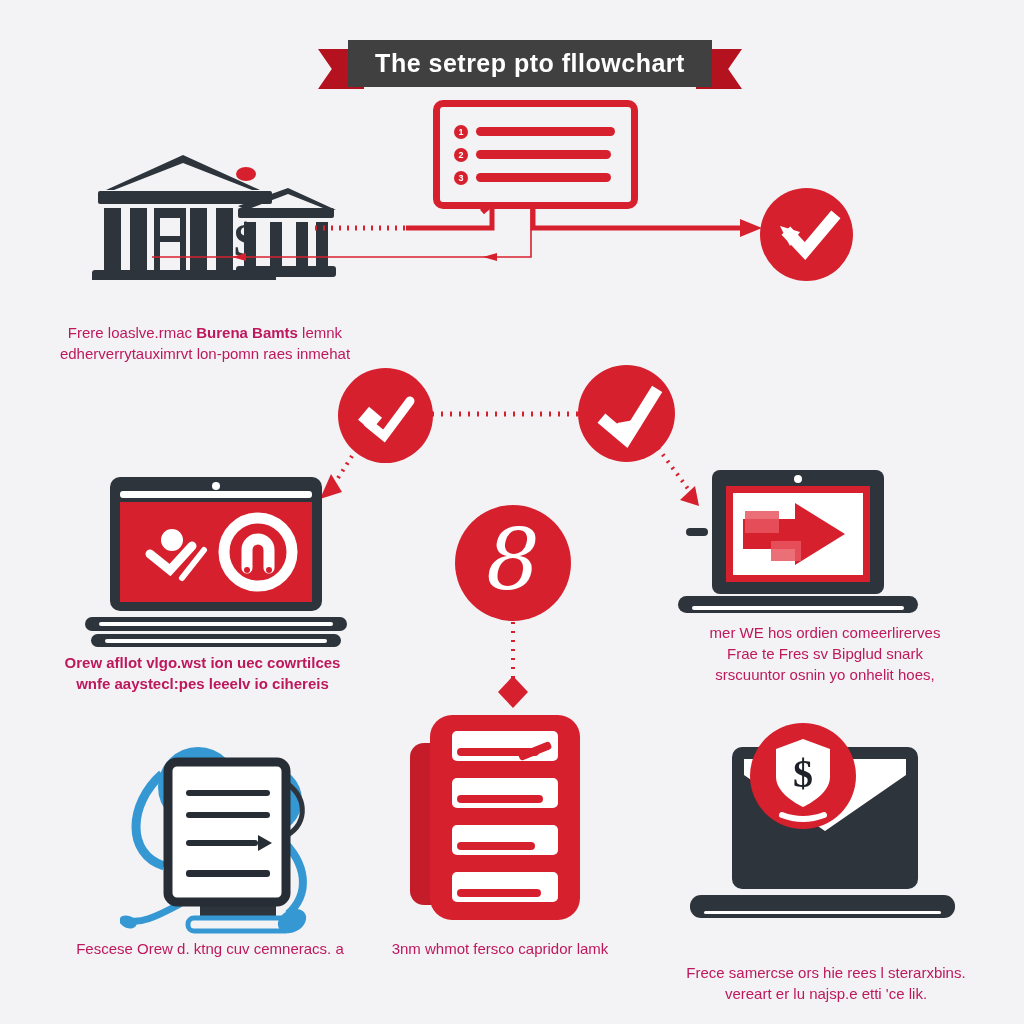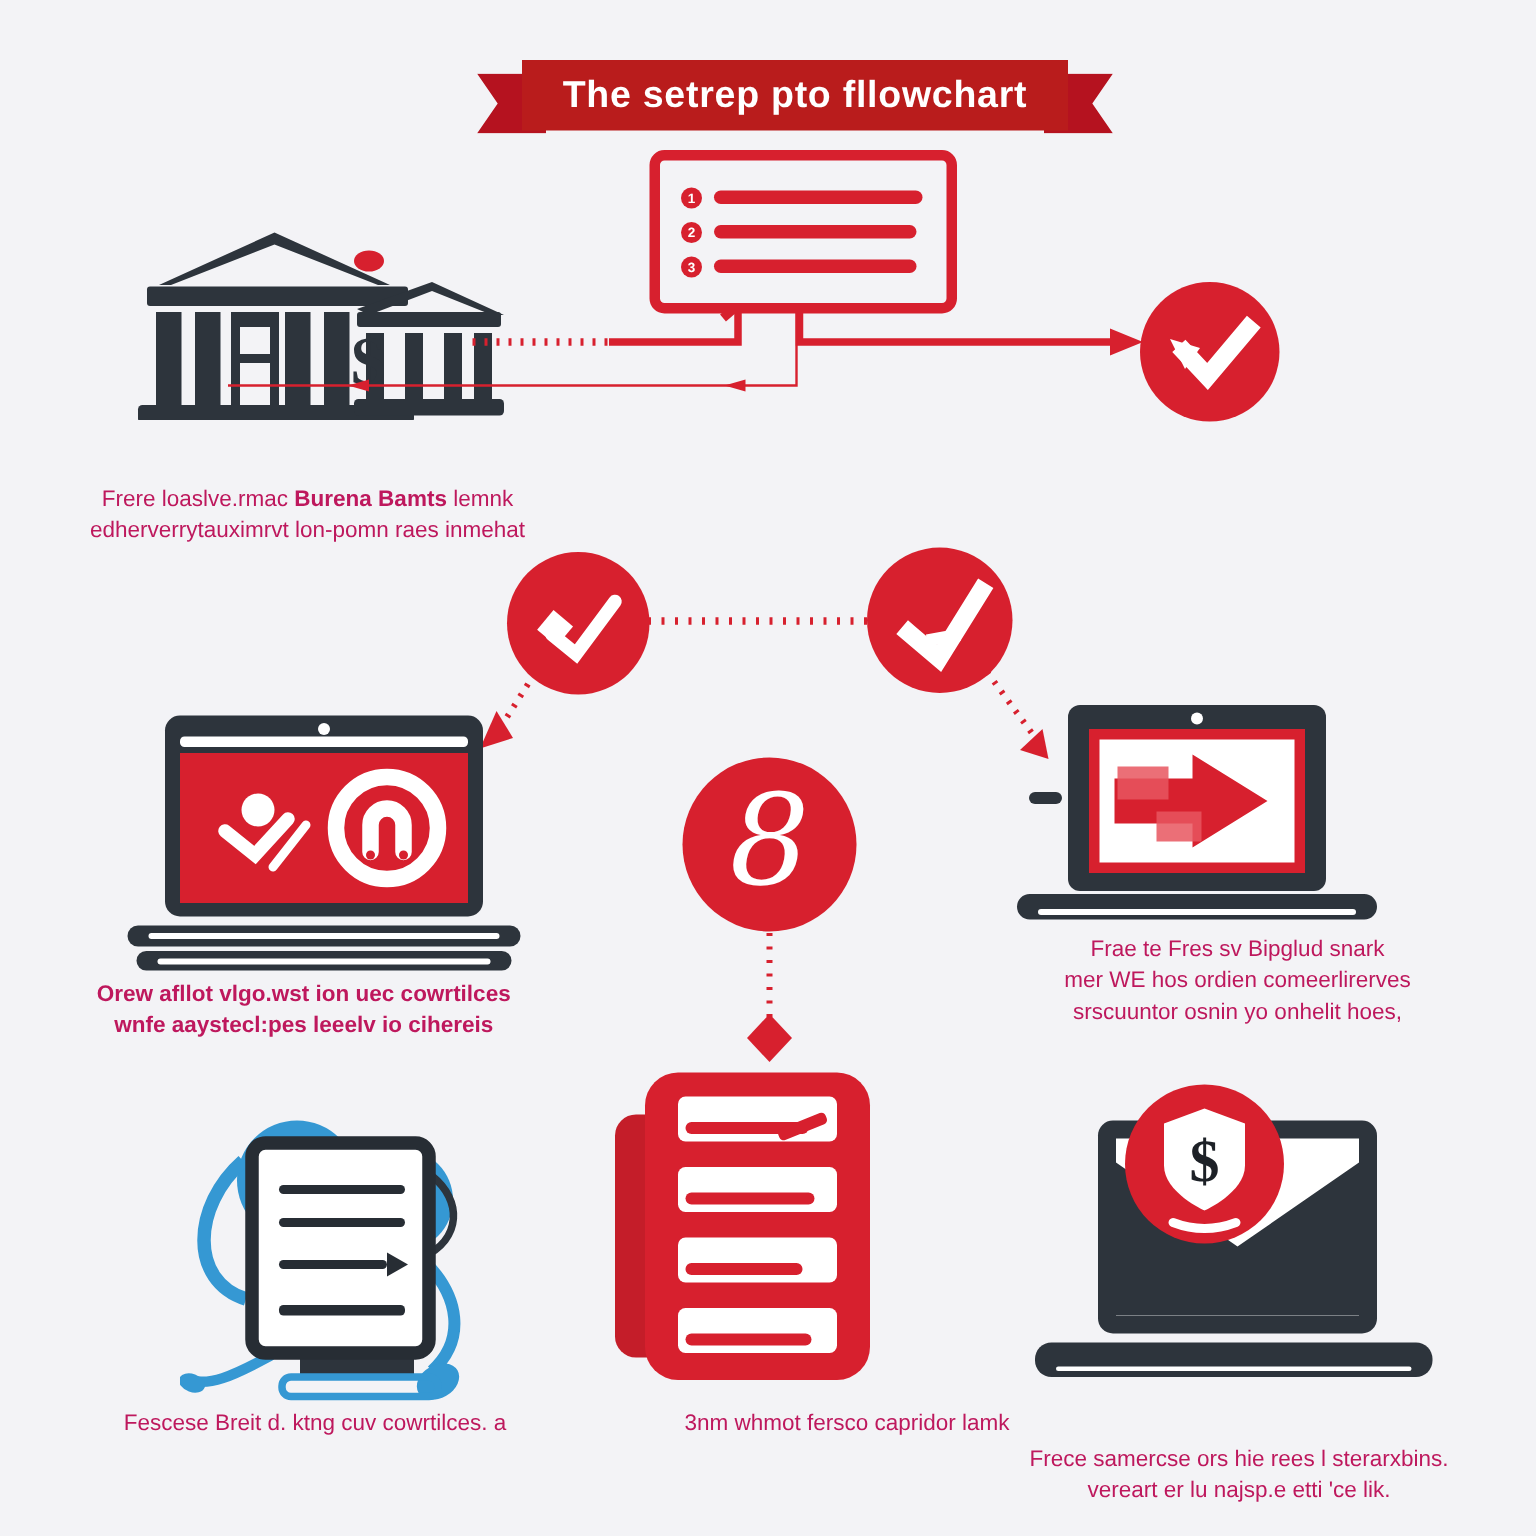--- a/index.html
+++ b/index.html
@@ -4,21 +4,21 @@
 <style>
   html,body{margin:0;padding:0;}
   body{
     width:1024px;height:1024px;position:relative;overflow:hidden;
     background:#f3f3f6;
     font-family:"Liberation Sans", sans-serif;
     color:#464b52;
   }
   .abs{position:absolute;}
   
-  .ribbon{left:348px;top:40px;width:364px;height:47px;background:#b91c1c;
+  .ribbon{left:348px;top:40px;width:364px;height:47px;background:#404040;
     display:flex;align-items:center;justify-content:center;z-index:3;}
   .ribbon-tail{width:46px;height:40px;background:#b5121f;top:49px;z-index:2;}
   .tail-l{left:318px;clip-path:polygon(0 0,100% 0,100% 100%,0 100%,30% 50%);}
   .tail-r{left:696px;clip-path:polygon(0 0,100% 0,70% 50%,100% 100%,0 100%);}
   .ribbon-title{color:#fff;font-size:25px;font-weight:bold;letter-spacing:.5px;white-space:nowrap;}
   
   .checklist{left:433px;top:100px;width:163px;height:95px;border:7px solid #d7202e;
     border-radius:10px;background:#f3f3f6;display:flex;flex-direction:column;
     justify-content:center;gap:9px;padding:0 14px;z-index:2;}
   .chk-row{display:flex;align-items:center;gap:8px;}
@@ -187,22 +187,22 @@
         </svg>
       </div>
     </div>
   </div>
   <div class="lap-bar" style="left:-22px;top:126px;width:240px;height:17px;border-radius:9px;">
       <span class="stripe" style="top:auto;bottom:3px;"></span>
     </div>
 </div>
 
 <div class="abs caption" style="left:665px;top:622px;width:320px;">
+  <div>mer WE hos ordien comeerlirerves</div>
   <div>Frae te Fres sv Bipglud snark</div>
-  <div>mer WE hos ordien comeerlirerves</div>
   <div>srscuuntor osnin yo onhelit hoes,</div>
 </div>
 
 <div class="abs caption" style="left:35px;top:652px;width:335px;font-weight:bold;">
   <div>Orew afllot vlgo.wst ion uec cowrtilces</div>
   <div>wnfe aaystecl:pes leeelv io cihereis</div>
 </div>
 
 <svg class="abs" style="left:120px;top:742px;z-index:2" width="215" height="192" viewBox="0 0 215 192">
   <circle cx="78" cy="45" r="40" fill="#3598d3"></circle>
@@ -257,21 +257,21 @@
       <text x="53" y="64" text-anchor="middle" font-size="40" font-weight="bold" fill="#1d2127" font-family="Liberation Serif, serif">$</text>
       <path d="M32,92 Q53,100 74,92" stroke="#fff" stroke-width="6" fill="none" stroke-linecap="round"></path>
     </svg>
   </div>
   <div class="lap-bar" style="left:0;top:160px;width:265px;height:23px;border-radius:11px;">
     <span class="stripe" style="top:auto;bottom:4px;height:3px;"></span>
   </div>
 </div>
 
 <div class="abs caption" style="left:50px;top:938px;width:320px;">
-  <div>Fescese Breit d. ktng cuv cowrtilces. a</div>
-</div>
-<div class="abs caption" style="left:383px;top:938px;width:290px;text-align:right;">
+  <div>Fescese Orew d. ktng cuv cemneracs. a</div>
+</div>
+<div class="abs caption" style="left:355px;top:938px;width:290px;">
   <div>3nm whmot fersco capridor lamk</div>
 </div>
 <div class="abs caption" style="left:662px;top:962px;width:328px;">
   <div>Frece samercse ors hie rees l sterarxbins.</div>
   <div>vereart er lu najsp.e etti 'ce lik.</div>
 </div>
 
 </body></html>

